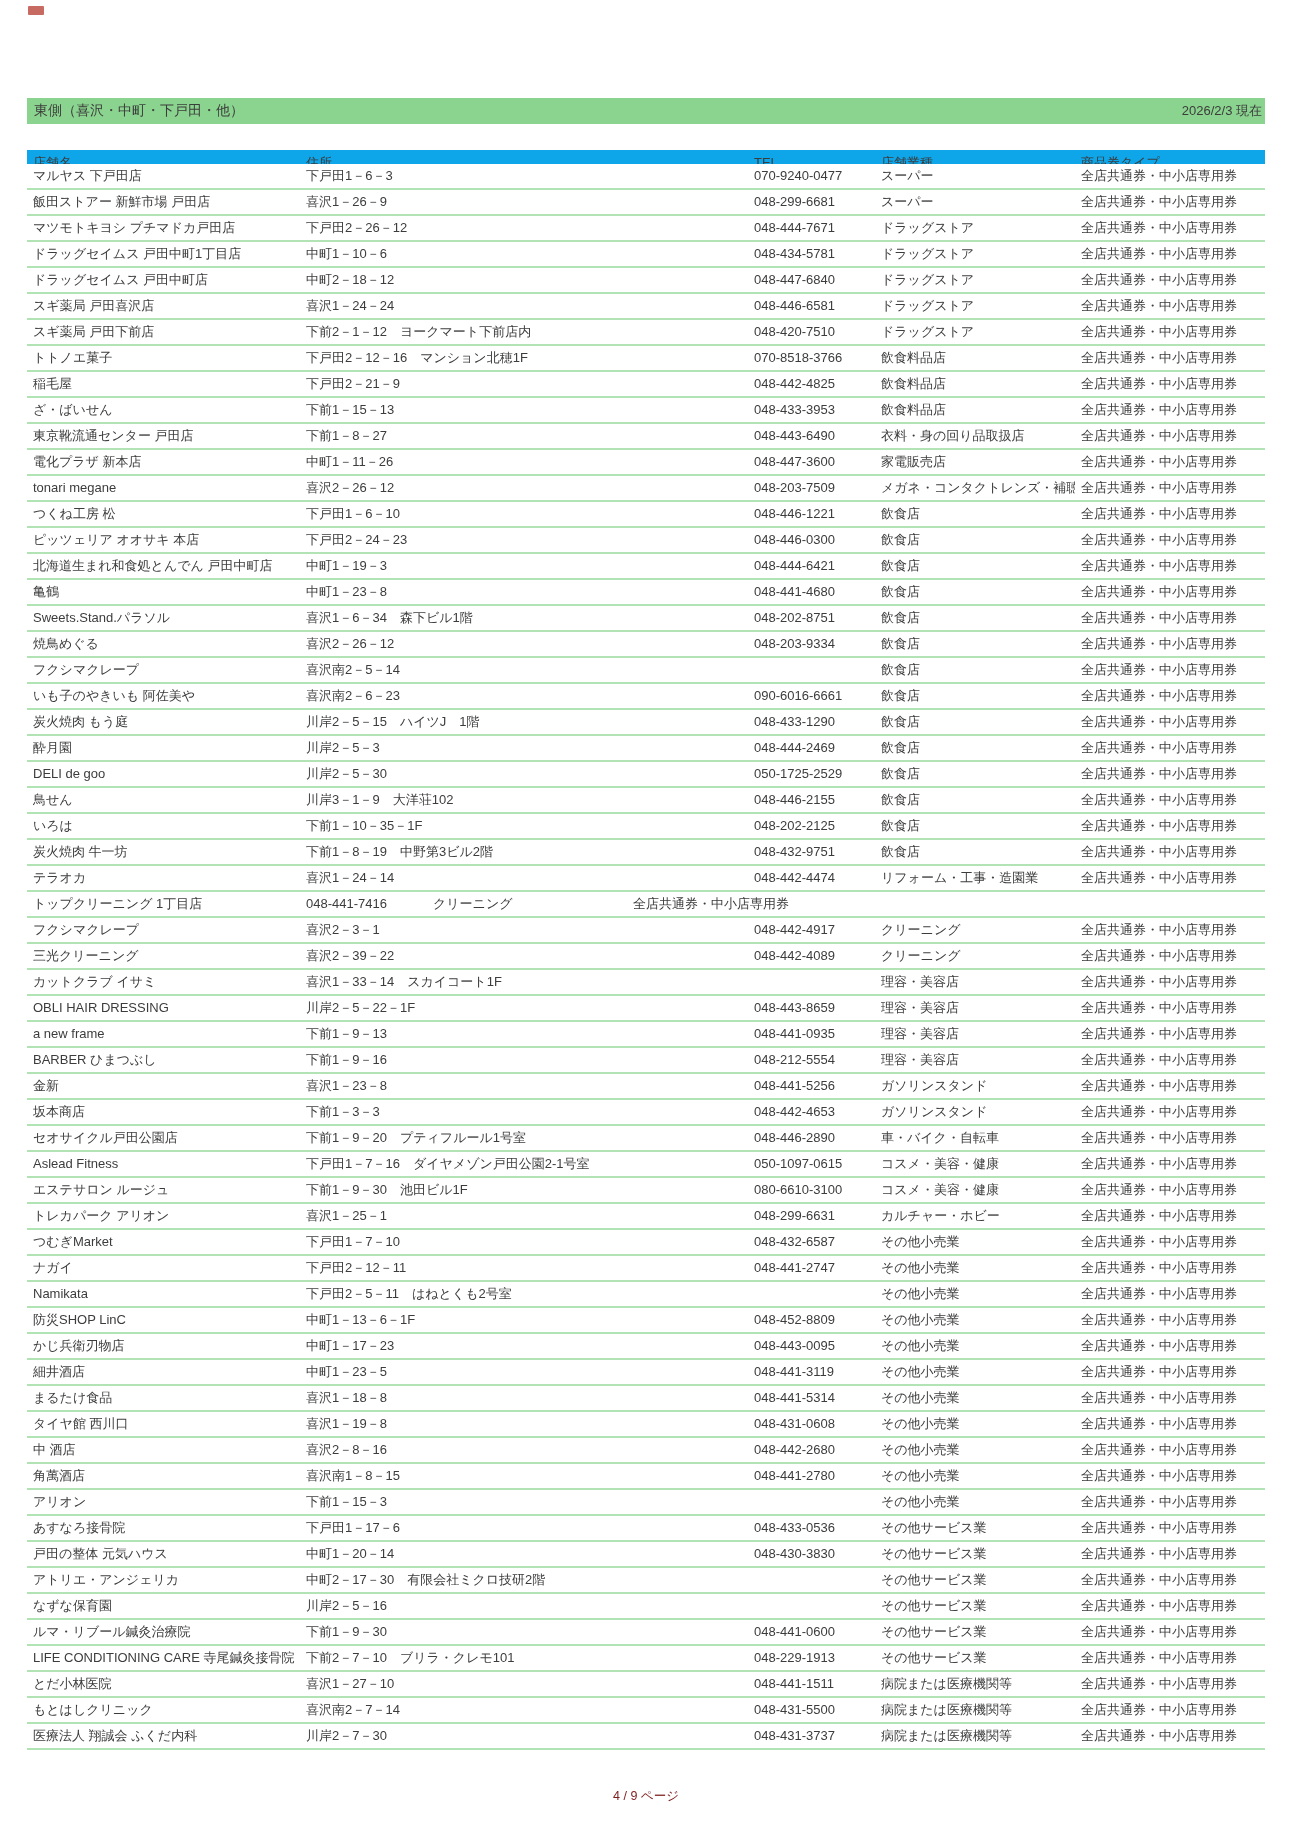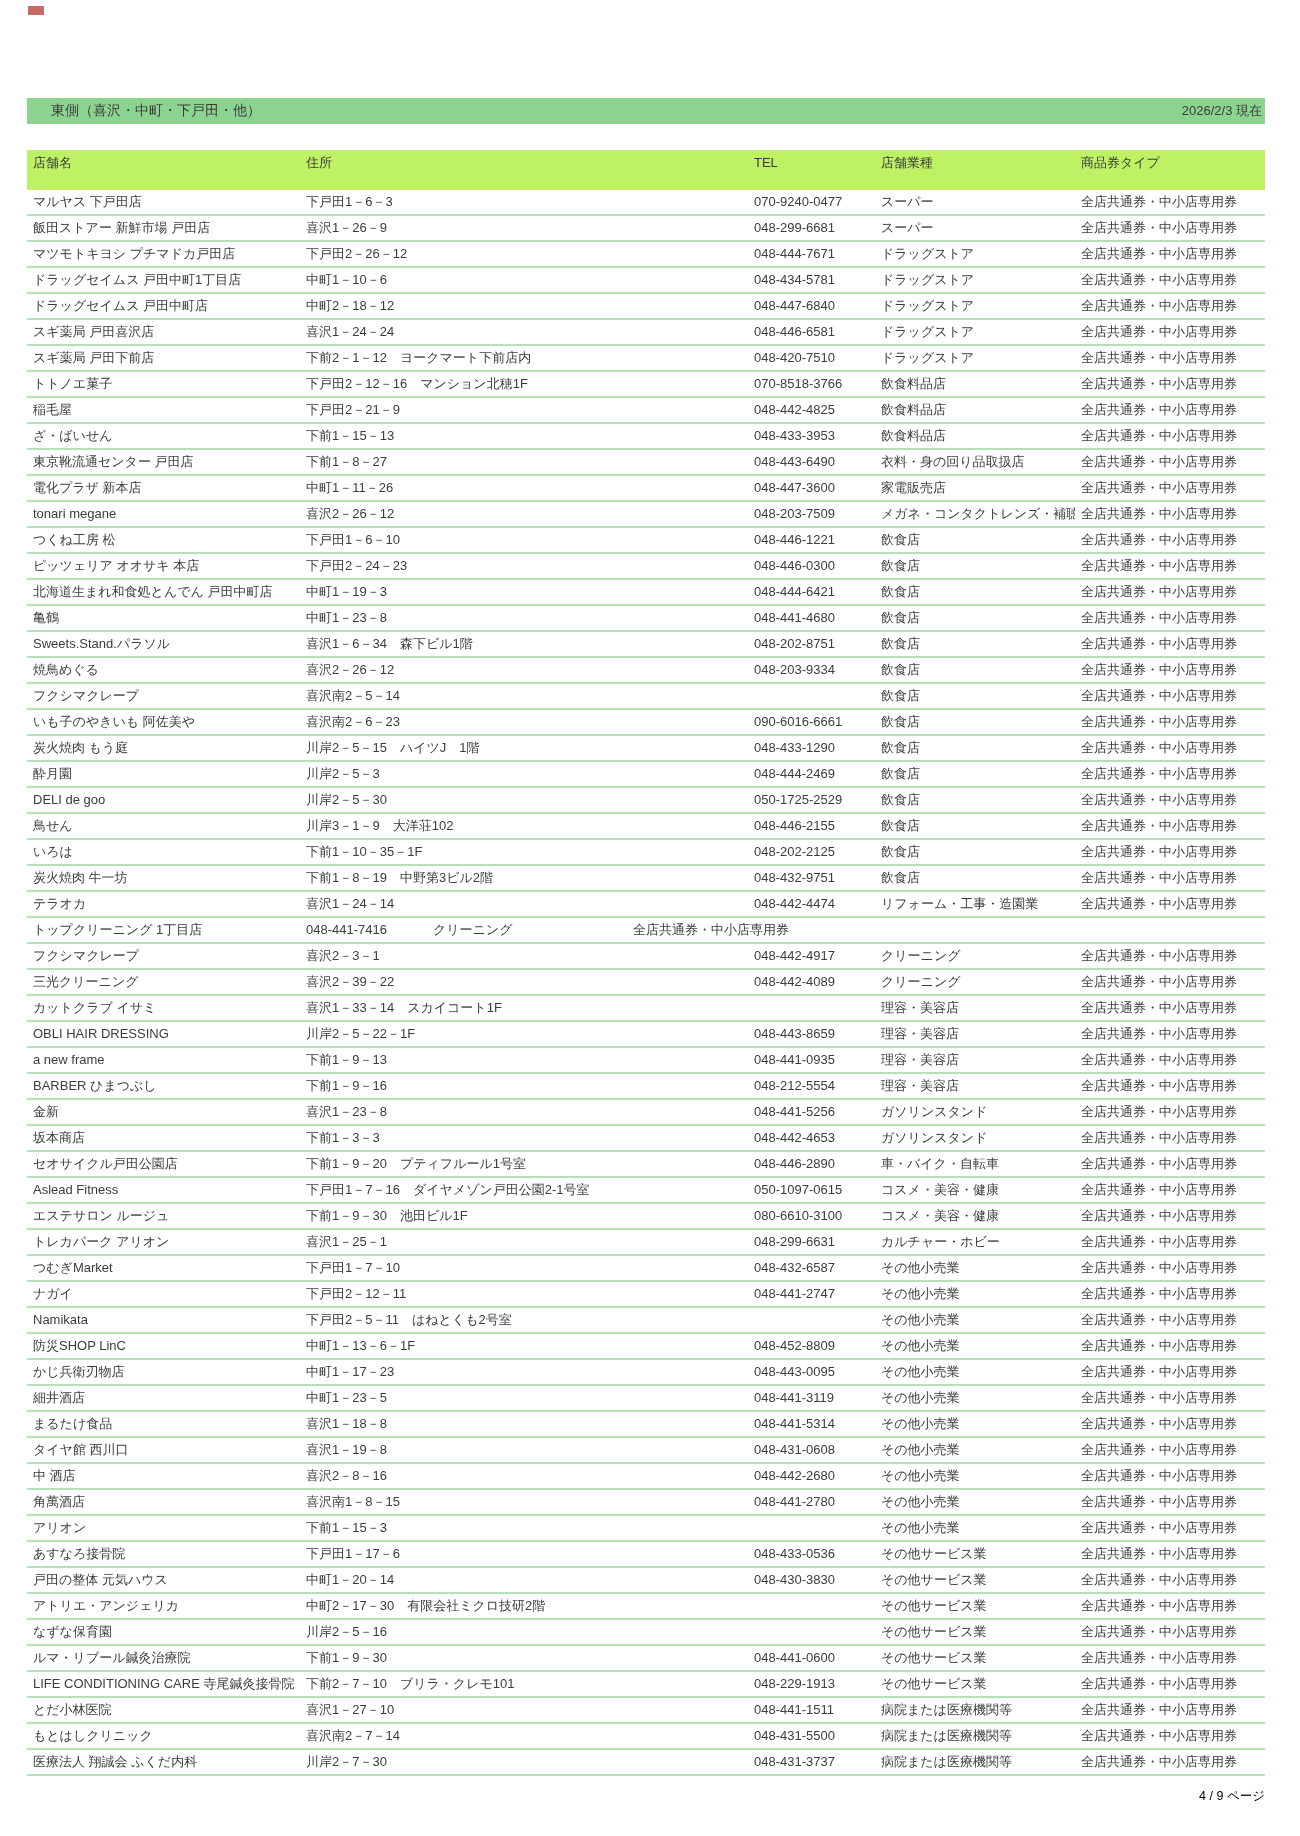--- a/index.html
+++ b/index.html
@@ -3,34 +3,34 @@
 <meta charset="utf-8">
 <style>
   * { margin:0; padding:0; box-sizing:border-box; }
   html,body { width:1300px; height:1836px; background:#ffffff;
     font-family:"Liberation Sans","DejaVu Sans",sans-serif; color:#3c3c3c; }
   .corner-mark { position:absolute; left:28px; top:6px; width:16px; height:9px;
     background:#b43a2e; opacity:.75; border-radius:1px; }
   .titlebar { position:absolute; left:27px; top:98px; width:1238px; height:26px;
     background:#8bd48f; display:flex; align-items:center; justify-content:space-between;
     font-size:14px; }
-  .titlebar .t { padding-left:24px; }
+  .titlebar .t { padding-left:7px; }
   .titlebar .d { padding-right:3px; font-size:13px; }
   .tbl { position:absolute; left:27px; top:150px; width:1238px; font-size:13px; }
-  .thead { display:flex; background:#bef264; height:40px; line-height:26px; }
+  .thead { display:flex; background:#0ea5e9; height:14px; line-height:26px; }
   .row { display:flex; height:26px; line-height:23px; border-bottom:2px solid #b2e3b5;
     background:#ffffff; }
   .cell { padding-left:6px; white-space:nowrap; overflow:hidden; }
   .c-name { width:273px; }
   .c-addr { width:448px; }
   .c-tel  { width:127px; }
   .c-type { width:200px; }
   .c-voucher { width:190px; }
   .footer { position:absolute; left:27px; top:1788px; width:1238px;
-    text-align:right; font-size:12.5px; color:#000000; }
+    text-align:center; font-size:12.5px; color:#7f1d1d; }
 </style>
 </head>
 <body>
 
 <div class="corner-mark"></div>
 
 <div class="titlebar">
   <span class="t">東側（喜沢・中町・下戸田・他）</span>
   <span class="d">2026/2/3 現在</span>
 </div>

